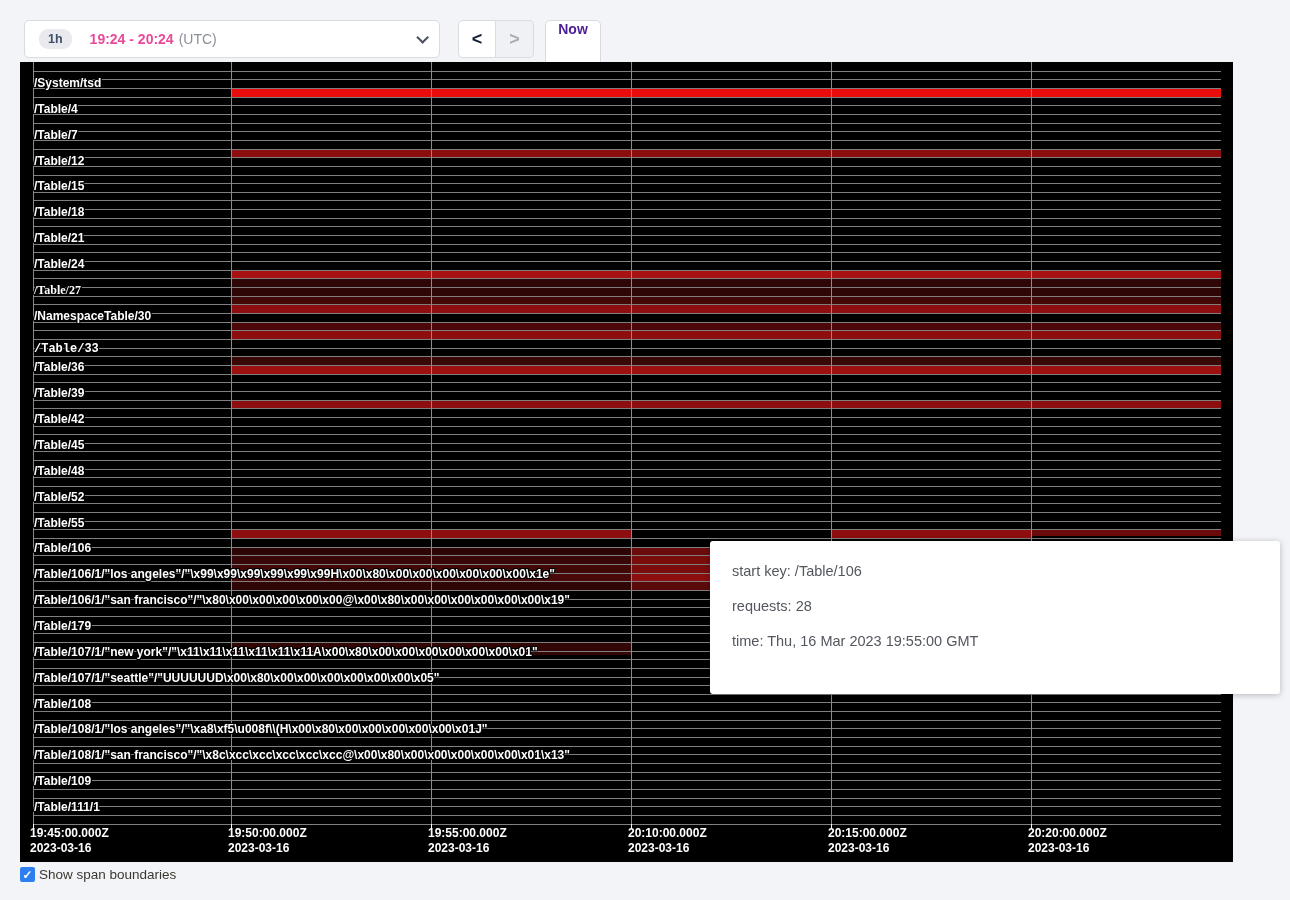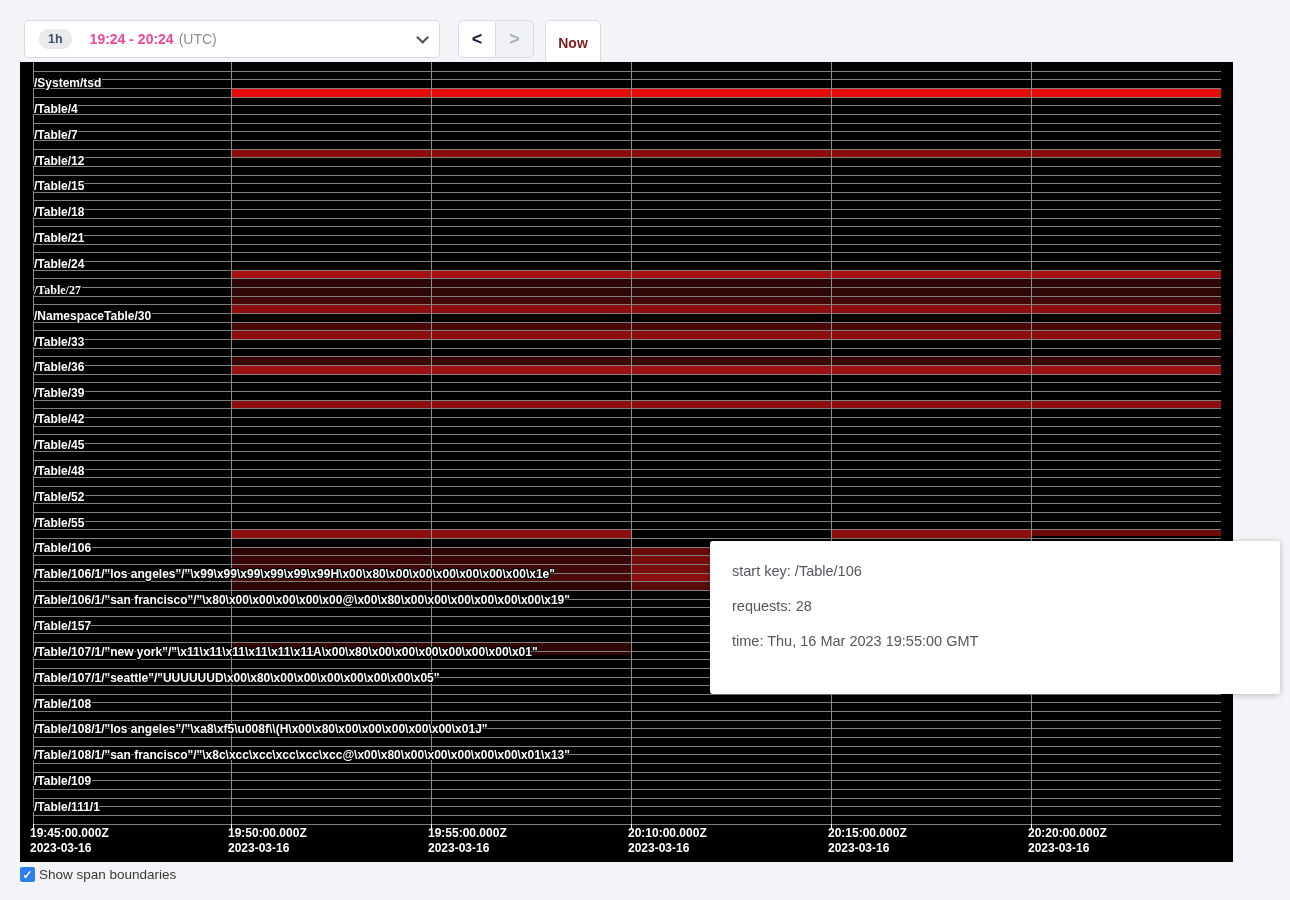--- a/index.html
+++ b/index.html
@@ -31,22 +31,22 @@
   .navbtn{
     width:38px;height:38px;box-sizing:border-box;border:1px solid #d9dbe1;
     display:flex;align-items:center;justify-content:center;
     font-size:18px;font-weight:bold;cursor:pointer;user-select:none;
   }
   .navbtn.prev{background:#ffffff;color:#141d35;border-radius:5px 0 0 5px;}
   .navbtn.next{background:#eff1f4;color:#a9adb5;border-radius:0 5px 5px 0;border-left:none;cursor:default;}
   .nowbtn{
     left:545px;top:20px;width:56px;height:46px;box-sizing:border-box;
     background:#ffffff;border:1px solid #d9dbe1;border-radius:5px;
-    font-size:14px;font-weight:bold;color:#7f1d1d;
-    display:flex;align-items:center;justify-content:center;cursor:pointer;
+    font-size:14px;font-weight:bold;color:#4c1d95;
+    display:flex;align-items:flex-start;justify-content:center;cursor:pointer;
   }
 
   
   #kv-canvas{
     left:20px;top:62px;width:1201px;height:800px;background:#000;
     overflow:hidden;
     padding-left:12px;
   }
   .hline{position:absolute;left:13px;width:1188px;height:1px;background:#7f7f7f;z-index:3;}
   .vline{position:absolute;top:0;height:762px;width:1px;background:#8a8a8a;z-index:4;}
@@ -223,32 +223,32 @@
     <div class="rlabel" style="top: 14px;">/System/tsd</div>
     <div class="rlabel" style="top: 40px;">/Table/4</div>
     <div class="rlabel" style="top: 66px;">/Table/7</div>
     <div class="rlabel" style="top: 92px;">/Table/12</div>
     <div class="rlabel" style="top: 117px;">/Table/15</div>
     <div class="rlabel" style="top: 143px;">/Table/18</div>
     <div class="rlabel" style="top: 169px;">/Table/21</div>
     <div class="rlabel" style="top: 195px;">/Table/24</div>
     <div class="rlabel" style="top: 221px; font-family: Liberation Serif, serif;">/Table/27</div>
     <div class="rlabel" style="top: 247px;">/NamespaceTable/30</div>
-    <div class="rlabel" style="top: 273px;">/Table/33</div>
+    <div class="rlabel" style="top: 280px; font-family: Liberation Mono, monospace;">/Table/33</div>
     <div class="rlabel" style="top: 298px;">/Table/36</div>
     <div class="rlabel" style="top: 324px;">/Table/39</div>
     <div class="rlabel" style="top: 350px;">/Table/42</div>
     <div class="rlabel" style="top: 376px;">/Table/45</div>
     <div class="rlabel" style="top: 402px;">/Table/48</div>
     <div class="rlabel" style="top: 428px;">/Table/52</div>
     <div class="rlabel" style="top: 454px;">/Table/55</div>
     <div class="rlabel" style="top: 479px;">/Table/106</div>
     <div class="rlabel" style="top: 505px;">/Table/106/1/"los angeles"/"\x99\x99\x99\x99\x99\x99H\x00\x80\x00\x00\x00\x00\x00\x00\x1e"</div>
     <div class="rlabel" style="top: 531px;">/Table/106/1/"san francisco"/"\x80\x00\x00\x00\x00\x00@\x00\x80\x00\x00\x00\x00\x00\x00\x19"</div>
-    <div class="rlabel" style="top: 557px;">/Table/157</div>
+    <div class="rlabel" style="top: 557px;">/Table/179</div>
     <div class="rlabel" style="top: 583px;">/Table/107/1/"new york"/"\x11\x11\x11\x11\x11\x11A\x00\x80\x00\x00\x00\x00\x00\x00\x01"</div>
     <div class="rlabel" style="top: 609px;">/Table/107/1/"seattle"/"UUUUUUD\x00\x80\x00\x00\x00\x00\x00\x00\x05"</div>
     <div class="rlabel" style="top: 635px;">/Table/108</div>
     <div class="rlabel" style="top: 660px;">/Table/108/1/"los angeles"/"\xa8\xf5\u008f\\(H\x00\x80\x00\x00\x00\x00\x00\x01J"</div>
     <div class="rlabel" style="top: 686px;">/Table/108/1/"san francisco"/"\x8c\xcc\xcc\xcc\xcc\xcc@\x00\x80\x00\x00\x00\x00\x00\x01\x13"</div>
     <div class="rlabel" style="top: 712px;">/Table/109</div>
     <div class="rlabel" style="top: 738px;">/Table/111/1</div>
     <div class="tick" style="left: 13px;"></div>
     <div class="alabel" style="left: 10px; top: 764px;">19:45:00.000Z</div>
     <div class="alabel" style="left: 10px; top: 779px;">2023-03-16</div>

